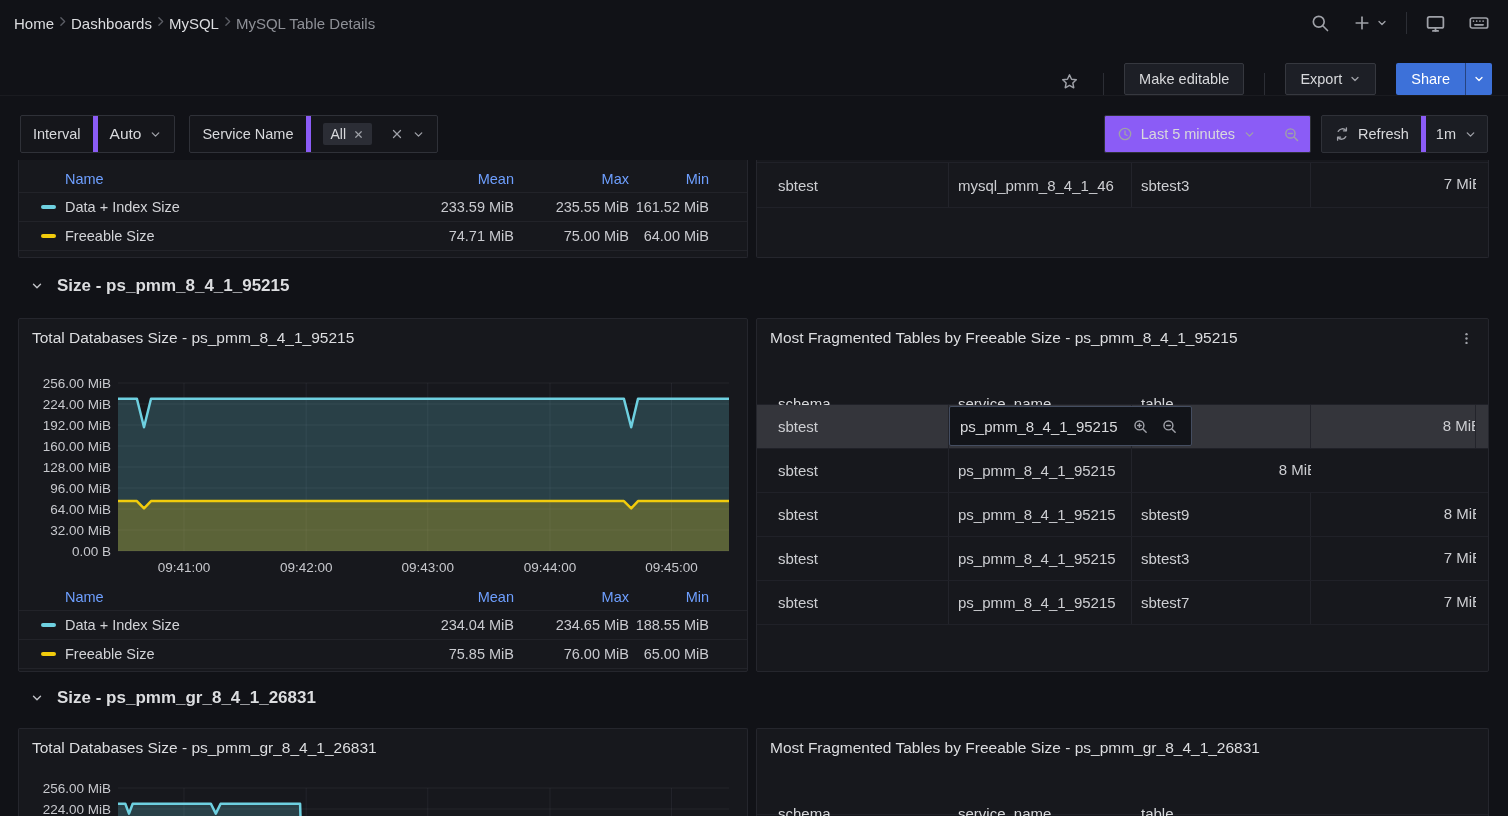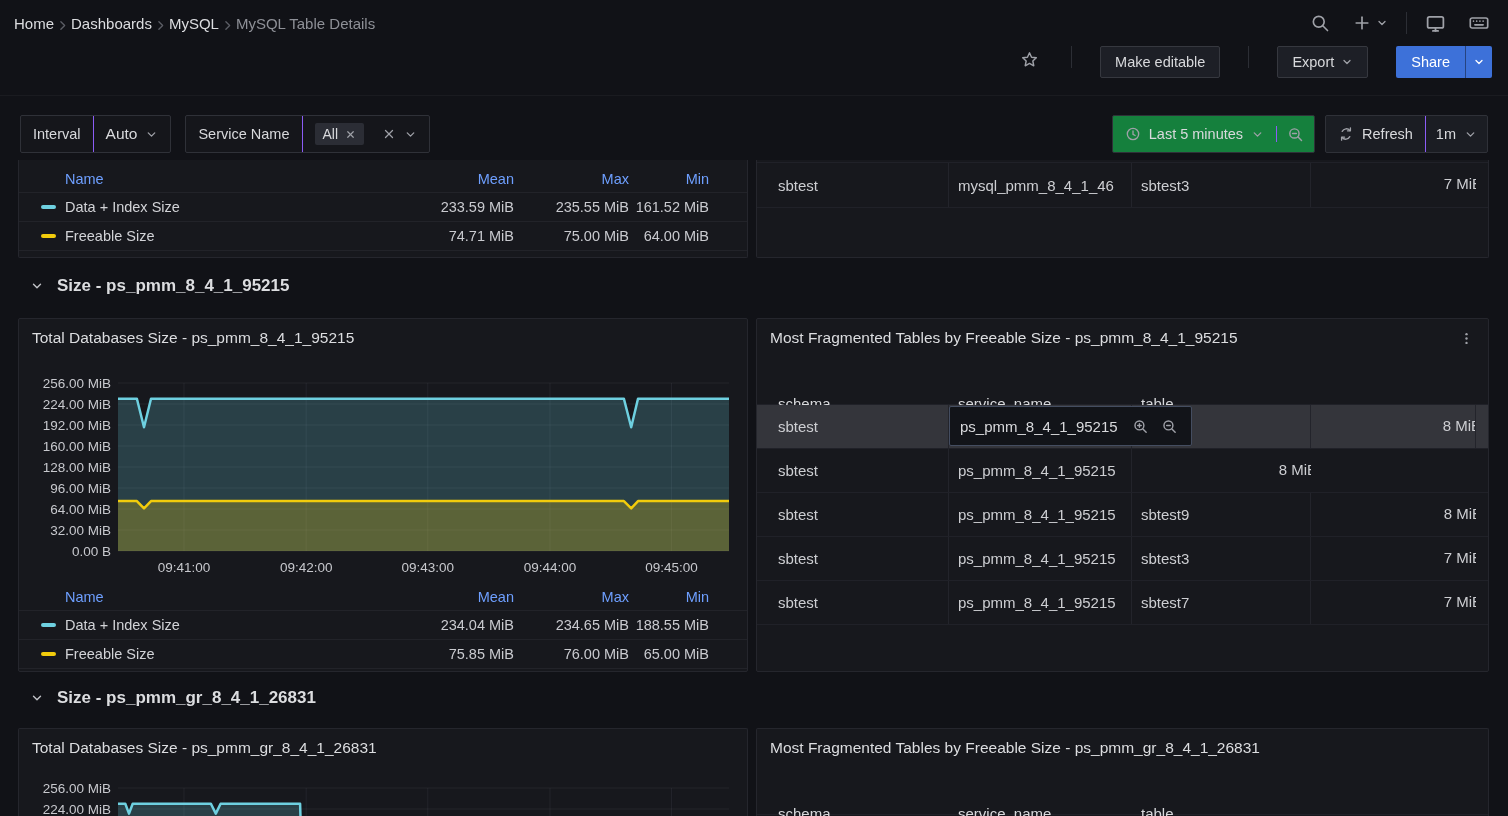--- a/index.html
+++ b/index.html
@@ -9,42 +9,42 @@
     font-family:"Liberation Sans",sans-serif;font-size:15px;
     -webkit-font-smoothing:antialiased;
   }
   .icon{display:inline-flex;align-items:center;justify-content:center;color:#9fa1a8;}
   .icon svg{display:block;}
   .ibtn{background:none;border:none;padding:4px;cursor:pointer;display:inline-flex;align-items:center;gap:4px;color:#b6b7bd;}
   .vdiv{width:1px;height:22px;background:#2c2e35;}
 
   
   .topnav{position:absolute;top:0;left:0;right:0;height:46px;display:flex;align-items:center;justify-content:space-between;padding:0 14px;box-sizing:border-box;}
-  .breadcrumb{display:flex;align-items:flex-end;gap:2px;}
+  .breadcrumb{display:flex;align-items:flex-start;gap:2px;}
   .bc-item{color:#dcdde0;text-decoration:none;font-size:15px;cursor:pointer;}
   .bc-current{color:#8e9097;font-size:15px;}
   .bc-sep{color:#5c5e66;display:inline-flex;}
   .topnav-actions{display:flex;align-items:center;gap:14px;}
 
   
-  .toolbar{position:absolute;top:46px;left:0;right:0;height:50px;display:flex;align-items:flex-start;justify-content:flex-end;gap:28px;padding:0 16px;box-sizing:border-box;border-bottom:1px solid rgba(255,255,255,0.04);}
+  .toolbar{position:absolute;top:46px;left:0;right:0;height:50px;display:flex;align-items:flex-end;justify-content:flex-end;gap:20px;padding:0 16px;box-sizing:border-box;border-bottom:1px solid rgba(255,255,255,0.04);}
   .btn{height:32px;display:inline-flex;align-items:center;gap:7px;padding:0 14px;border-radius:2px;
        background:#1d1f26;border:1px solid #36383f;color:#d8d9dc;font-size:14.5px;font-weight:500;
        font-family:"Liberation Sans",sans-serif;cursor:pointer;}
   .btn-primary{background:#3d71d9;border:none;color:#fff;padding:0 15px;border-radius:2px 0 0 2px;}
   .share-split{display:inline-flex;}
   .share-caret{width:27px;height:32px;background:#3d71d9;border:none;border-left:1px solid rgba(10,12,20,0.45);border-radius:0 2px 2px 0;display:inline-flex;align-items:center;justify-content:center;color:#fff;cursor:pointer;}
 
   
   .filterbar{position:absolute;top:114px;left:20px;right:20px;height:40px;display:flex;align-items:center;justify-content:space-between;}
   .filters-left{display:flex;align-items:center;gap:14px;}
   .filters-right{display:flex;align-items:center;gap:10px;}
   .ctl{display:flex;align-items:stretch;height:38px;border:1px solid #2f3138;border-radius:2px;background:#15161b;box-sizing:border-box;}
   .ctl-sec{display:flex;align-items:center;gap:8px;padding:0 12px;font-size:14.5px;color:#d8d9dc;}
-  .ctl-sec.bordered{border-right:1px solid #8b5cf6;}
+  .ctl-sec.bordered{border-right:5px solid #8b5cf6;}
   .ctl-label{font-weight:500;}
   .chip{display:inline-flex;align-items:center;gap:7px;background:#2b2d35;border-radius:2px;padding:3px 8px;font-size:14px;color:#d8d9dc;cursor:pointer;}
   .toggle{width:42px;height:21px;border-radius:11px;background:#3d71d9;position:relative;cursor:pointer;border:none;display:inline-block;}
   .toggle .knob{position:absolute;top:2px;right:2px;width:17px;height:17px;border-radius:50%;background:#fff;display:flex;align-items:center;justify-content:center;color:#3d71d9;}
 
   
   .panel{position:absolute;background:#17181d;border:1px solid #25262d;border-radius:2px;box-sizing:border-box;}
   .panel.cut-top{border-top:none;border-radius:0 0 2px 2px;}
   .panel.cut-bottom{border-bottom:none;border-radius:2px 2px 0 0;}
   .panel-title{position:absolute;top:10px;left:13px;font-size:15.5px;font-weight:500;color:#dcdde0;white-space:nowrap;}
@@ -220,21 +220,21 @@
           </span>
         <span class="icon">
             <svg width="13" height="13" viewBox="0 0 24 24" fill="none" stroke="currentColor" stroke-width="2.4" stroke-linecap="round" stroke-linejoin="round">
               <polyline points="6 9 12 15 18 9"></polyline>
             </svg>
           </span>
       </span>
     </div>
   </div>
   <div class="filters-right">
-    <div class="ctl" style="background:#15803d;align-items:center;">
+    <div class="ctl" style="background:#8b5cf6;">
       <span class="ctl-sec bordered" style="cursor:pointer;font-weight:500;">
         <span class="icon">
             <svg width="16" height="16" viewBox="0 0 24 24" fill="none" stroke="currentColor" stroke-width="2" stroke-linecap="round">
               <circle cx="12" cy="12" r="8.5"></circle>
               <polyline points="12 7.5 12 12.5 15.2 14.2"></polyline>
             </svg>
           </span>
         <span>Last 5 minutes</span>
         <span class="icon">
             <svg width="13" height="13" viewBox="0 0 24 24" fill="none" stroke="currentColor" stroke-width="2.4" stroke-linecap="round" stroke-linejoin="round">

